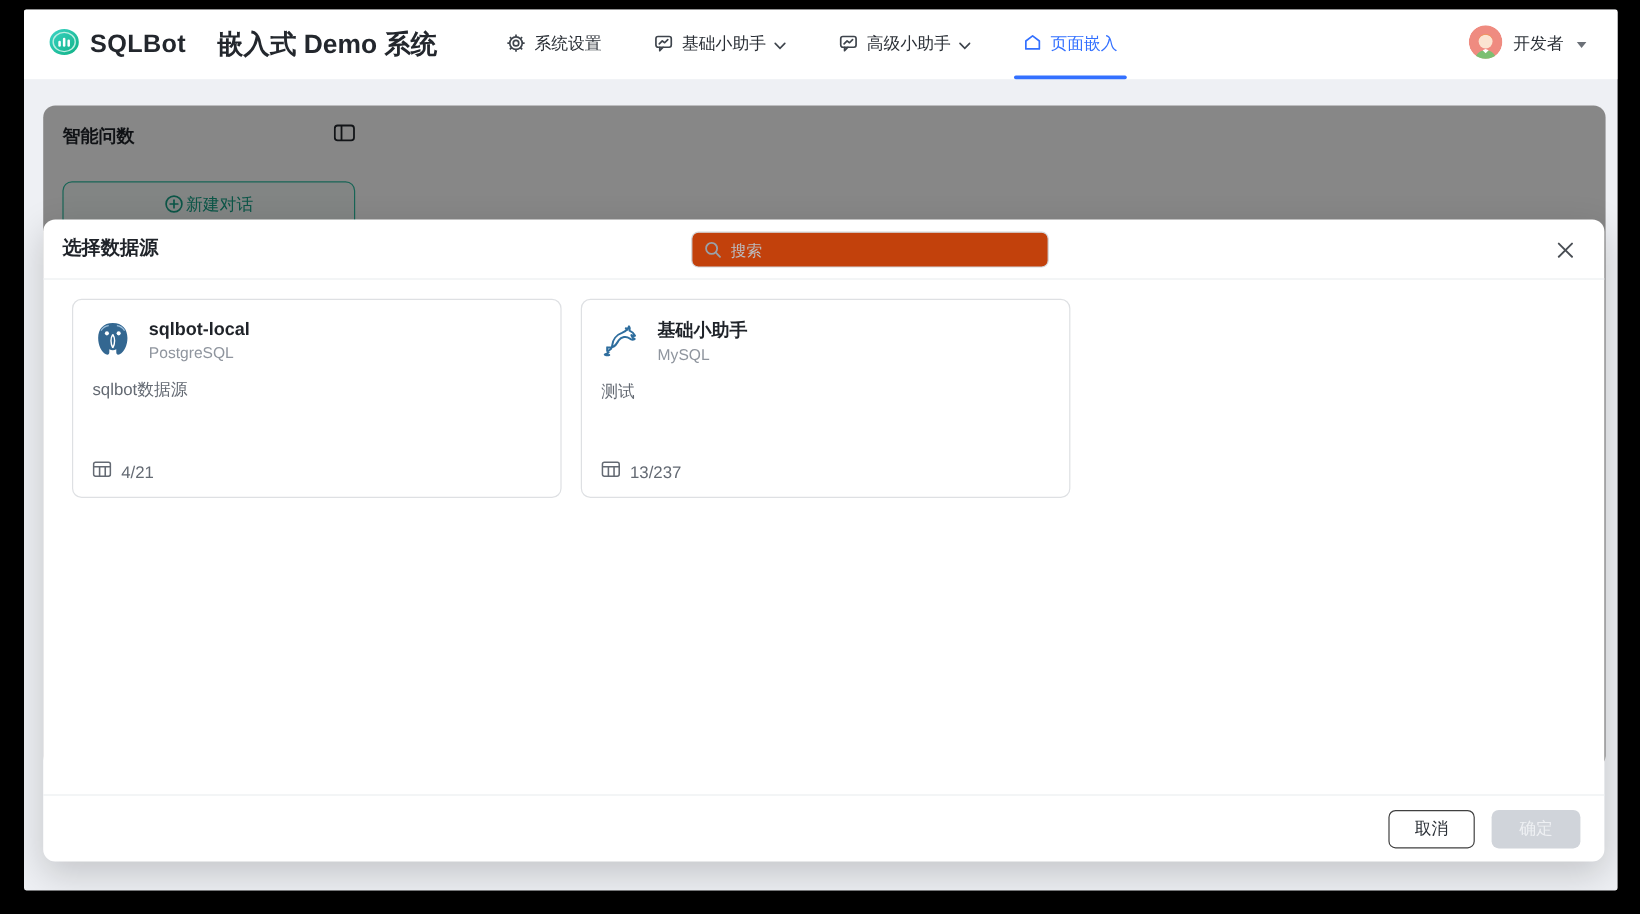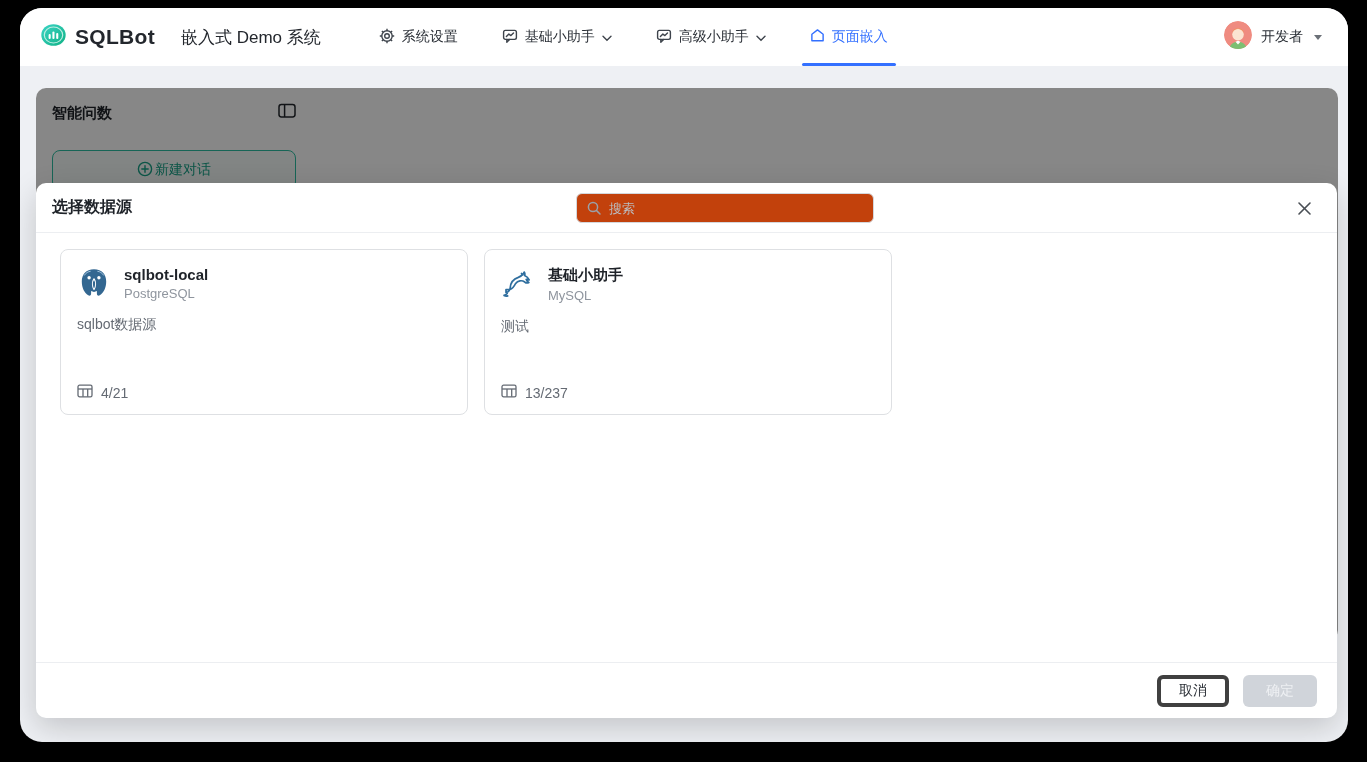--- a/index.html
+++ b/index.html
@@ -5,31 +5,31 @@
   * { margin:0; padding:0; box-sizing:border-box; }
   html,body { width:1367px; height:762px; }
   body {
     background:#000;
     position:relative;
     font-family:"Liberation Sans","DejaVu Sans",sans-serif;
     color:#1f2329;
   }
   .window {
     position:absolute; left:20px; top:8px; width:1328px; height:734px;
-    background:#eef0f4; border-radius:22px; overflow:hidden;
+    background:#eef0f4; border-radius:2px; overflow:hidden;
   }
   
   .header {
     position:absolute; top:0; left:0; right:0; height:58px;
     background:#fff; display:flex; align-items:center;
     padding:0 26px 0 20px; z-index:4;
   }
   .brand { display:flex; align-items:center; gap:8px; }
   .brand-text { font-size:21px; font-weight:bold; color:#23272d; letter-spacing:.3px; }
-  .app-title { font-size:17px; font-weight:normal; color:#23272d; margin-left:26px; white-space:nowrap; }
+  .app-title { font-size:22px; font-weight:bold; color:#23272d; margin-left:26px; white-space:nowrap; }
   .nav { display:flex; align-items:center; gap:44px; margin-left:58px; height:100%; }
   .nav-item {
     display:flex; align-items:center; gap:7px; font-size:14px; color:#2a2f36;
     height:100%; position:relative; cursor:pointer; white-space:nowrap;
   }
   .nav-item.active { color:#3370ff; }
   .nav-underline {
     position:absolute; bottom:0; left:-8px; right:-8px; height:3px;
     background:#3370ff; border-radius:2px;
   }
@@ -96,21 +96,21 @@
   .card-meta span { line-height:normal; }
   .modal-footer {
     position:absolute; bottom:0; left:0; right:0; height:56px;
     border-top:1px solid #eceef1; display:flex; align-items:center; justify-content:flex-end;
     gap:14px; padding-right:20px;
   }
   .btn {
     height:32px; border-radius:6px; font-size:14px; font-family:inherit;
     display:flex; align-items:center; justify-content:center; cursor:pointer;
   }
-  .btn-cancel { width:72px; background:#fff; border:4px solid #404040; color:#2a2f36; }
+  .btn-cancel { width:72px; background:#fff; border:1px solid #404040; color:#2a2f36; }
   .btn-confirm { width:74px; background:#d0d4da; border:none; color:#eef0f3; cursor:not-allowed; }
 </style>
 </head>
 <body>
 
 <div class="window">
 
   <div class="header">
     <div class="brand">
       <span>

